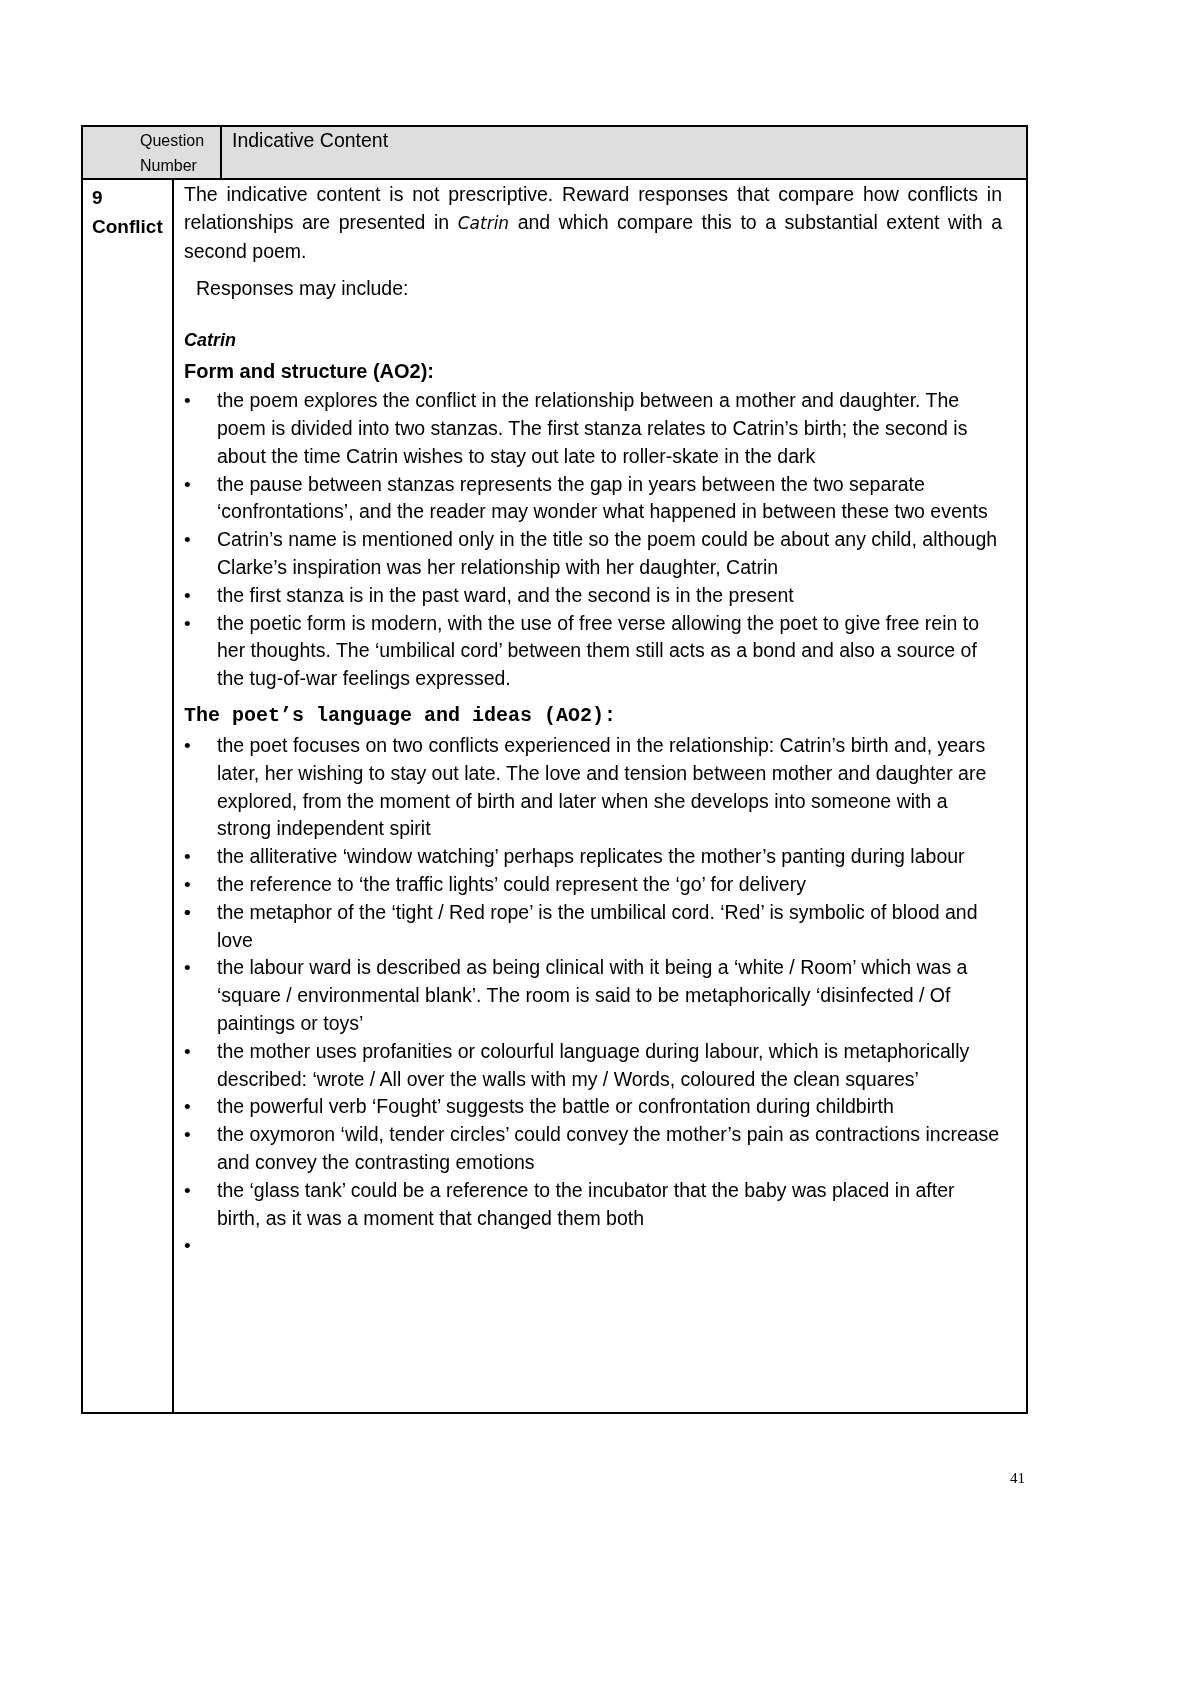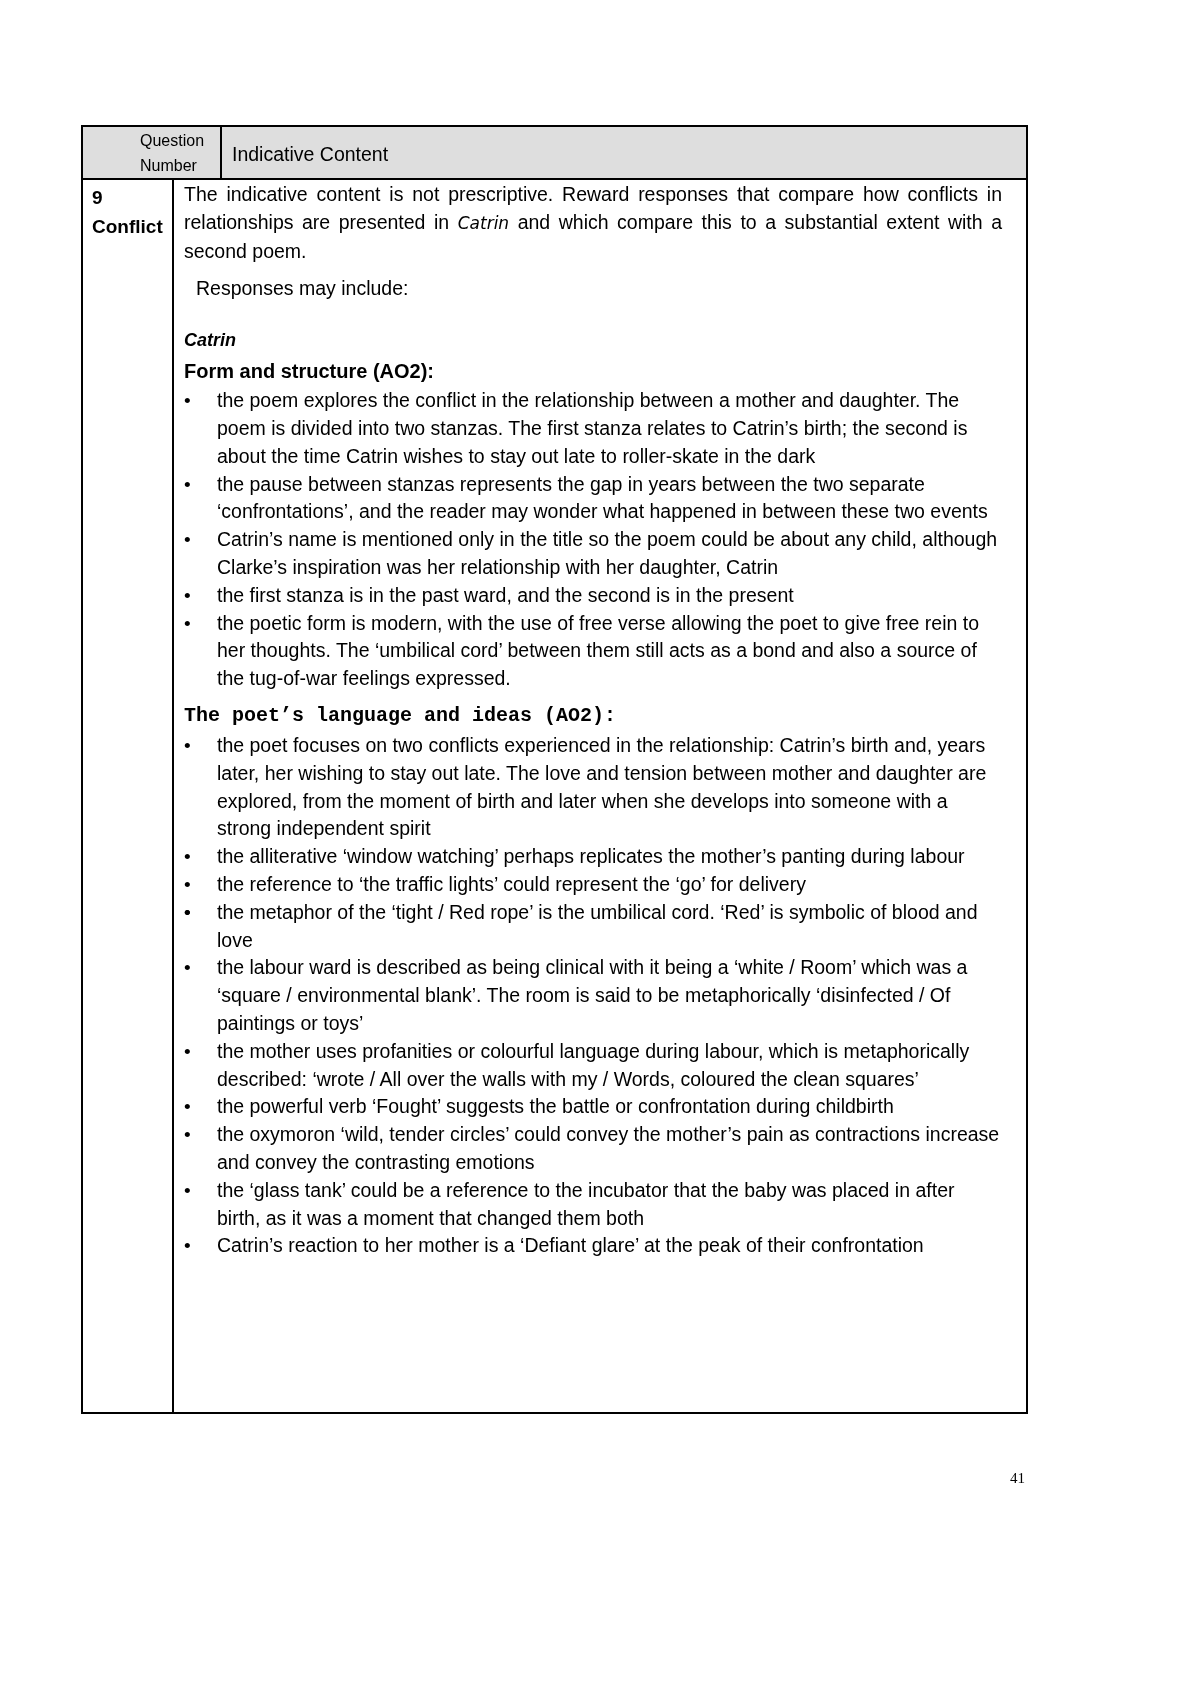--- a/index.html
+++ b/index.html
@@ -3,21 +3,21 @@
 <meta charset="utf-8">
 <style>
   html, body { margin: 0; padding: 0; background: #ffffff; }
   body { width: 1191px; height: 1684px; position: relative; overflow: hidden;
          font-family: "Liberation Sans", sans-serif; color: #000; }
   .mark-table { position: absolute; left: 81px; top: 125px; width: 947px;
                 border: 2px solid #000; box-sizing: border-box; border-collapse: collapse; }
   .hdr { display: flex; background: #dedede; border-bottom: 2px solid #000; height: 53px; box-sizing: border-box; }
   .hdr .qcol { width: 91px; border-right: 2px solid #000; box-sizing: border-box;
                font-size: 16px; line-height: 25px; padding: 1px 0 0 9px; margin-left: 48px; }
-  .hdr .ccol { flex: 1; font-size: 19.5px; padding: 16px 0 0 10px; }
+  .hdr .ccol { flex: 1; font-size: 19.5px; padding: 2px 0 0 10px; }
   .body { display: flex; height: 1232px; }
   .body .qcol { width: 91px; border-right: 2px solid #000; box-sizing: border-box;
                 font-weight: bold; font-size: 19px; line-height: 29px; padding: 3px 0 0 9px; }
   .body .ccol { flex: 1; padding: 1px 24px 0 10px; font-size: 19.5px; line-height: 27.8px; }
   p.intro { margin: 0; text-align: justify; }
   p.resp { margin: 10px 0 0 12px; }
   .poem-title { font-style: italic; font-weight: bold; font-size: 18px; margin-top: 24px; line-height: 26px; }
   .section-head { font-weight: bold; font-size: 20px; margin: 4px 0 2px 0; line-height: 28px; }
   .section-head.second { margin-top: 9px; font-family: Liberation Mono, monospace; }
   ul { list-style: none; margin: 0; padding: 0; }
@@ -57,20 +57,20 @@
             <li><span class="bullet">•</span><span>the poet focuses on two conflicts experienced in the relationship: Catrin’s birth and, years later, her wishing to stay out late. The love and tension between mother and daughter are explored, from the moment of birth and later when she develops into someone with a strong independent spirit</span></li>
             <li><span class="bullet">•</span><span>the alliterative ‘window watching’ perhaps replicates the mother’s panting during labour</span></li>
             <li><span class="bullet">•</span><span>the reference to ‘the traffic lights’ could represent the ‘go’ for delivery</span></li>
             <li><span class="bullet">•</span></li>
             <li><span class="bullet">•</span><span>the metaphor of the ‘tight / Red rope’ is the umbilical cord. ‘Red’ is symbolic of blood and love</span></li>
             <li><span class="bullet">•</span><span>the labour ward is described as being clinical with it being a ‘white / Room’ which was a ‘square / environmental blank’. The room is said to be metaphorically ‘disinfected / Of paintings or toys’</span></li>
             <li><span class="bullet">•</span><span>the mother uses profanities or colourful language during labour, which is metaphorically described: ‘wrote / All over the walls with my / Words, coloured the clean squares’</span></li>
             <li><span class="bullet">•</span><span>the powerful verb ‘Fought’ suggests the battle or confrontation during childbirth</span></li>
             <li><span class="bullet">•</span><span>the oxymoron ‘wild, tender circles’ could convey the mother’s pain as contractions increase and convey the contrasting emotions</span></li>
             <li><span class="bullet">•</span><span>the ‘glass tank’ could be a reference to the incubator that the baby was placed in after birth, as it was a moment that changed them both</span></li>
-            <li><span class="bullet">•</span><span>Catrin’s reaction to her mother is a ‘Defiant glare’ at the peak of their confrontation</span></li>
+            <li><span class="bullet">•</span></li>
           </ul>
         </div>
     </div>
   </div>
 </div>
 
 <div class="page-number">41</div>
 
 </body></html>

